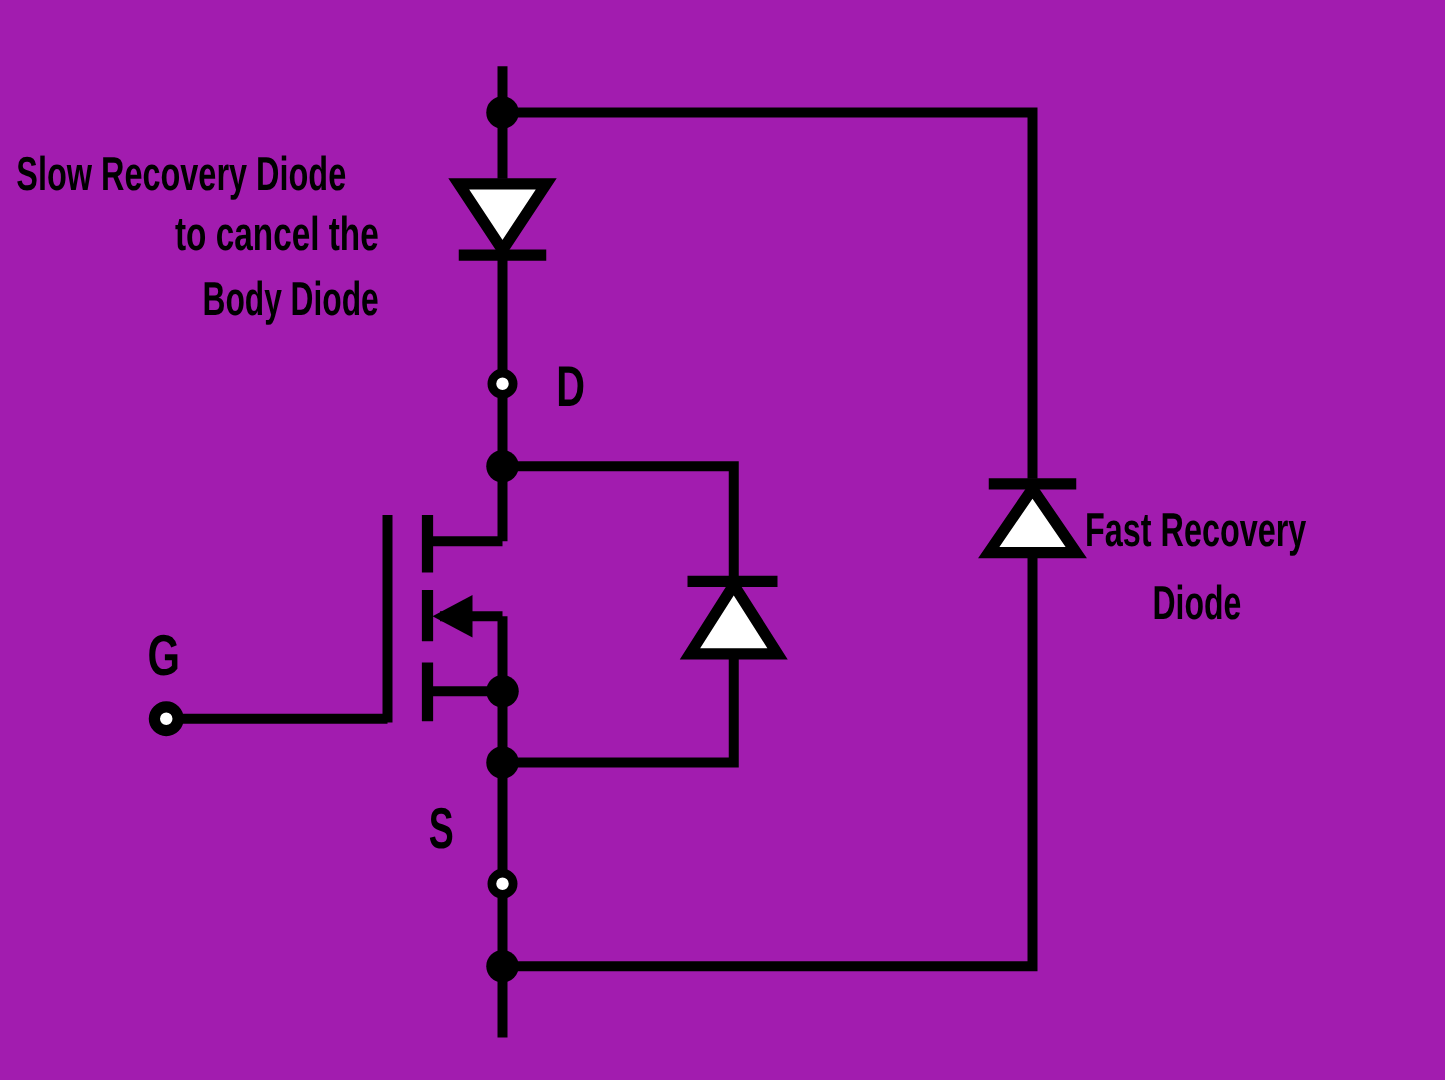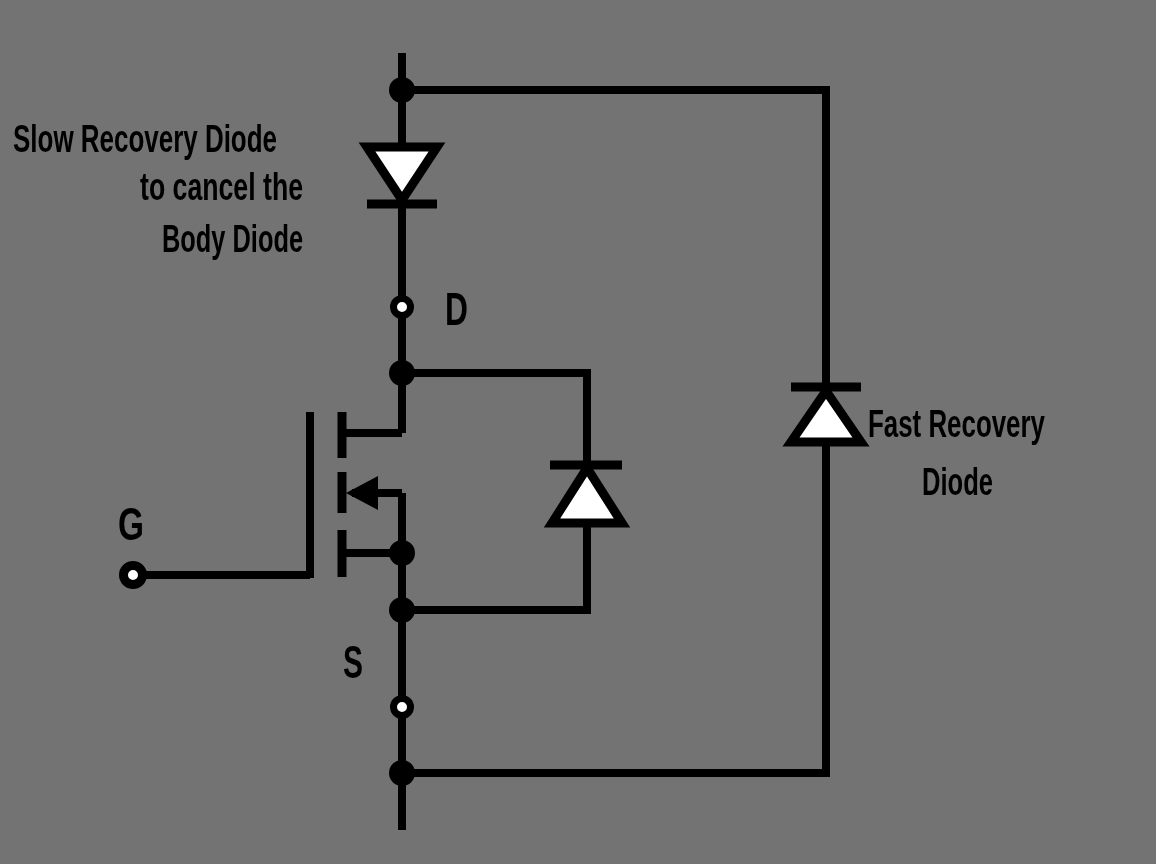--- a/index.html
+++ b/index.html
@@ -7,21 +7,21 @@
     padding: 0;
     background: #ffffff;
     width: 1156px;
     height: 864px;
     overflow: hidden;
   }
   #stage {
     position: relative;
     width: 1156px;
     height: 864px;
-    background: #737373;
+    background: #a21caf;
   }
   svg { display: block; }
 
   .wire {
     stroke: #000000;
     stroke-width: 8;
     fill: none;
     stroke-linecap: butt;
     stroke-linejoin: miter;
   }

